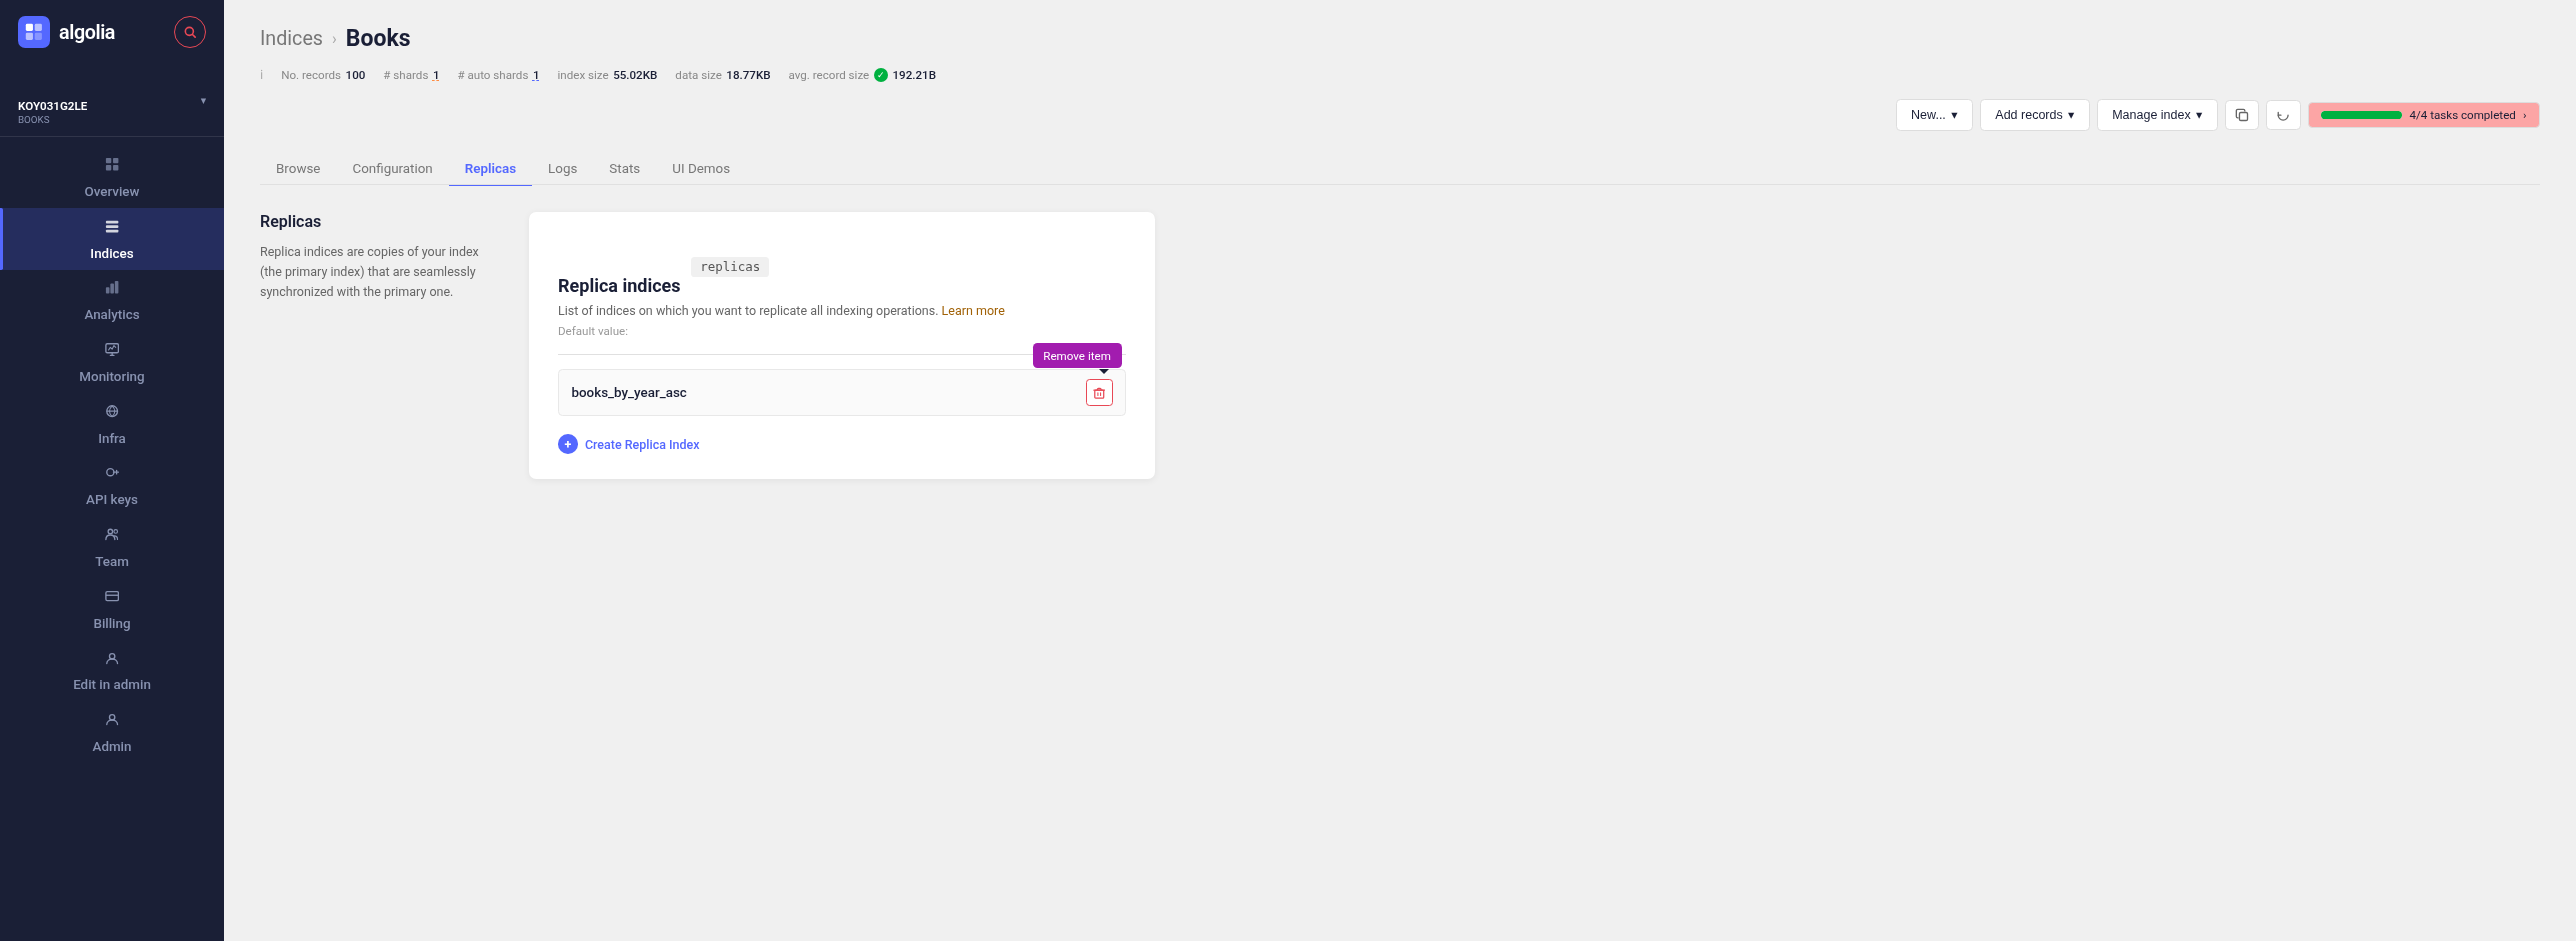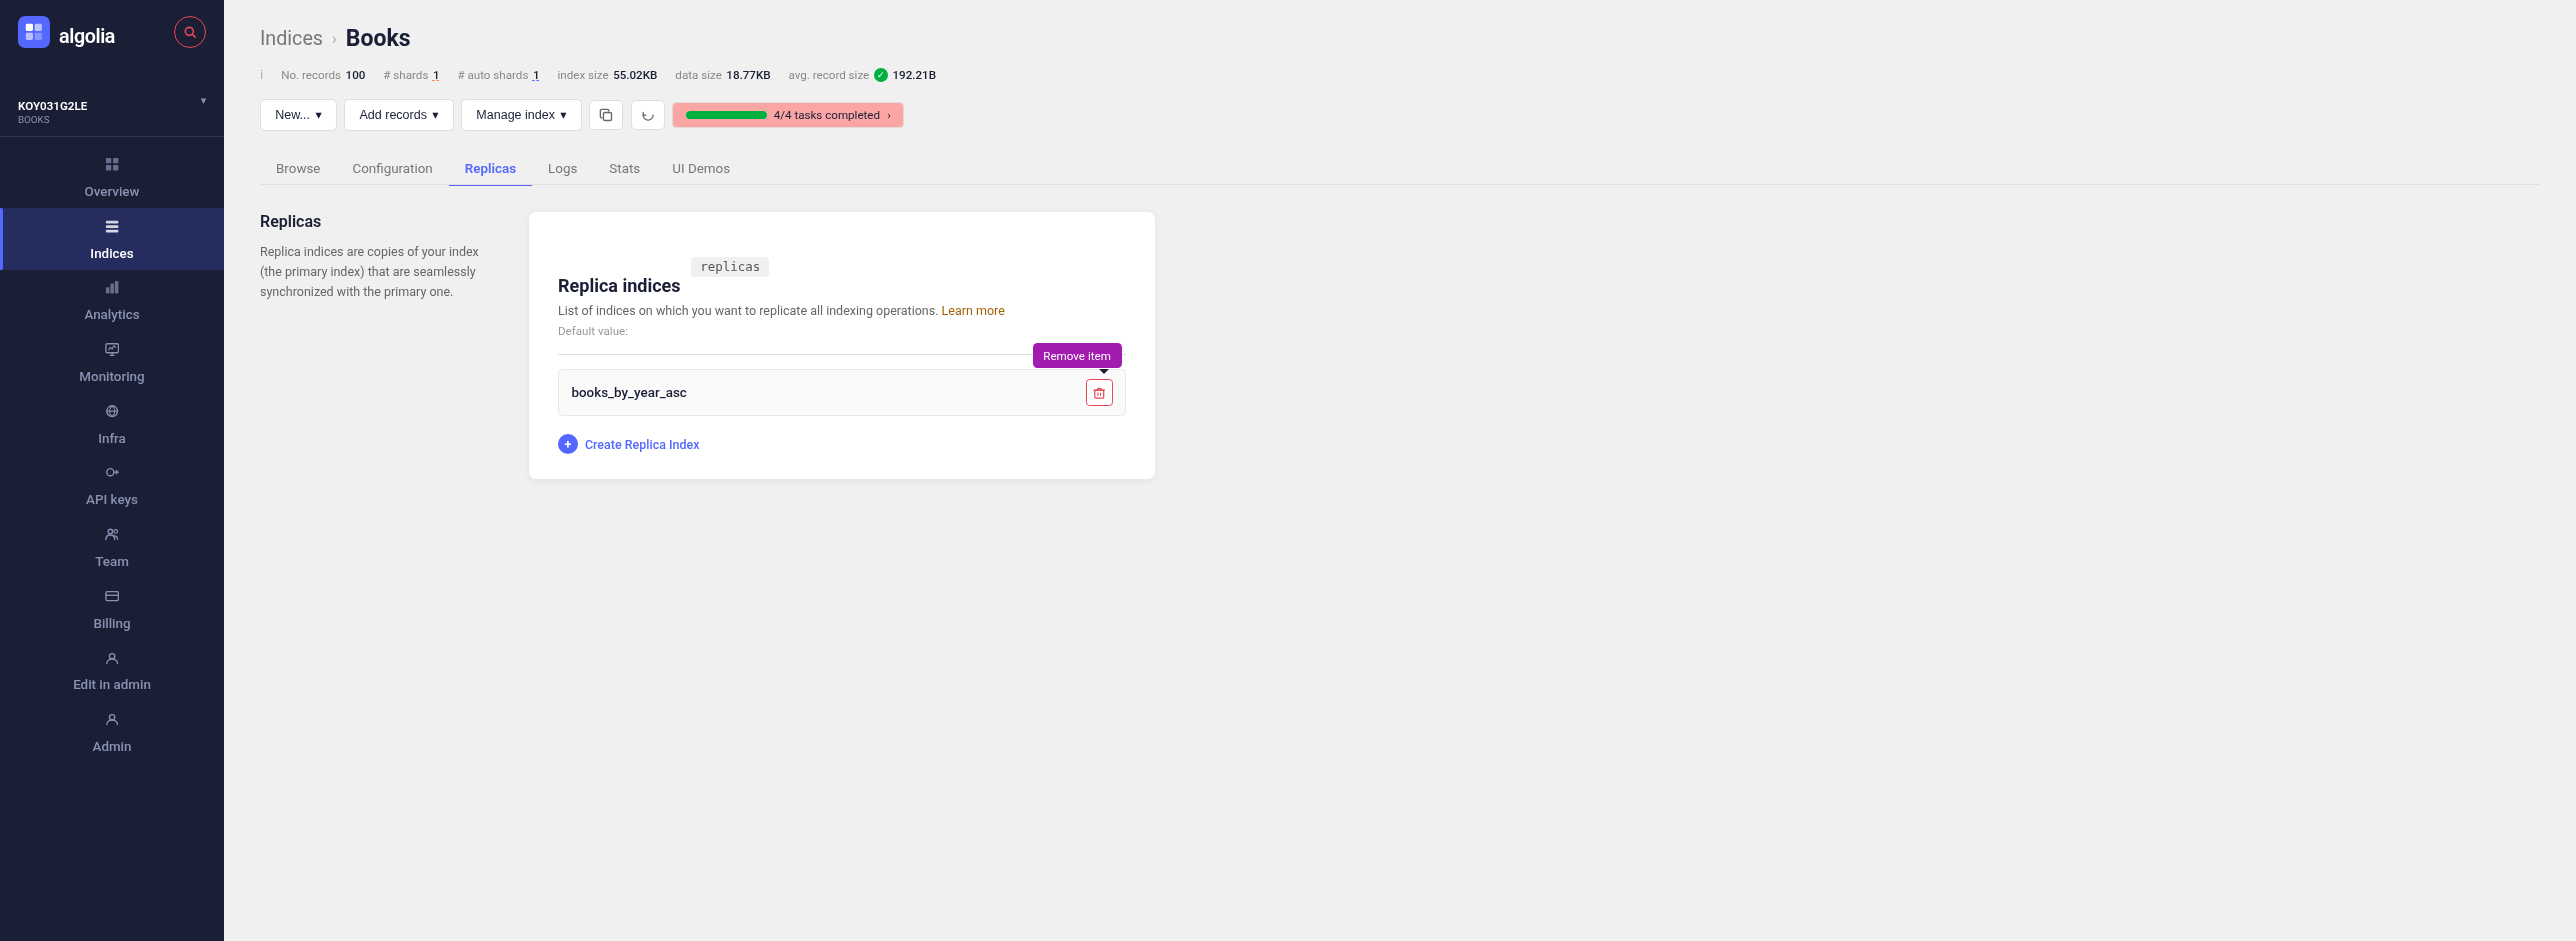--- a/index.html
+++ b/index.html
@@ -10,21 +10,21 @@
       width: 224px;
       min-width: 224px;
       background: #1a1f36;
       color: #fff;
       display: flex;
       flex-direction: column;
       height: 100vh;
     }
     .sidebar-logo {
       display: flex;
-      align-items: flex-end;
+      align-items: center;
       gap: 9px;
       padding: 16px 18px;
     }
     .logo-icon {
       width: 32px;
       height: 32px;
       background: #5468ff;
       border-radius: 7.2px;
       display: flex;
       align-items: center;
@@ -197,20 +197,21 @@
       color: white;
       font-size: 9px;
     }
 
     
     .toolbar {
       display: flex;
       align-items: center;
       gap: 7.2px;
       margin-bottom: 21.5px;
+      justify-content: flex-end;
     }
     .btn {
       display: flex;
       align-items: center;
       gap: 5.4px;
       padding: 7.2px 14.3px;
       border-radius: 4.5px;
       cursor: pointer;
       font-size: 12.5px;
       font-weight: 500;

